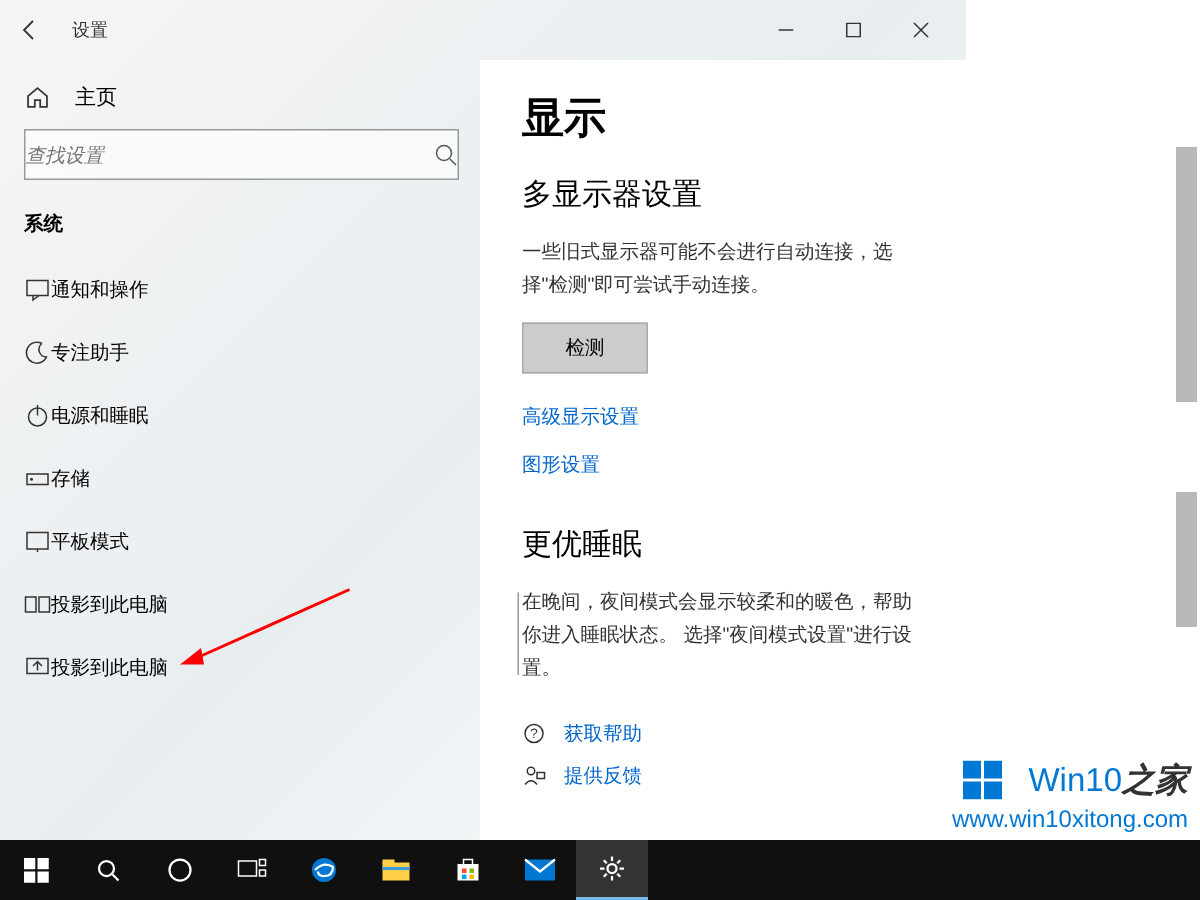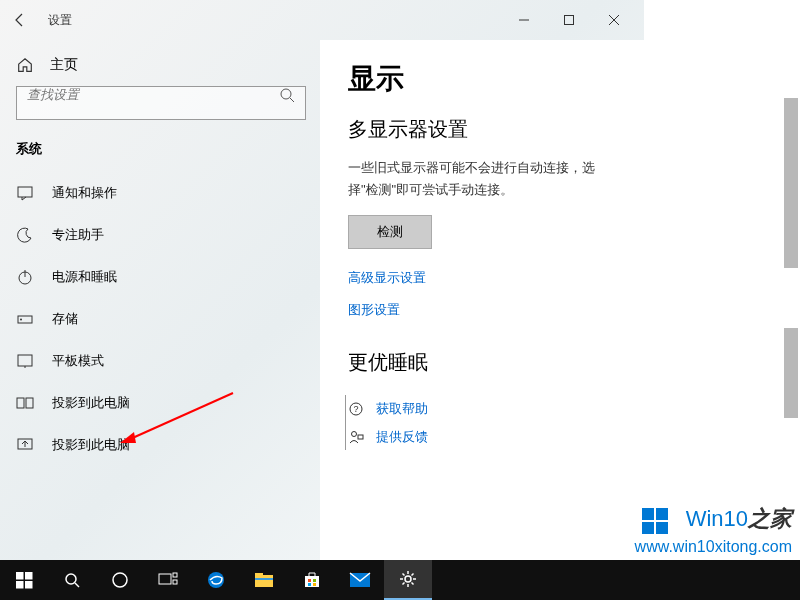--- a/index.html
+++ b/index.html
@@ -14,27 +14,27 @@
 .titlebar-right { margin-left: auto; display: flex; }
 .win-btn { width: 45px; height: 30px; display: flex; align-items: center; justify-content: center; cursor: pointer; }
 
 .body-area { flex: 1; display: flex; overflow: hidden; }
 
 .sidebar { width: 320px; padding: 8px 0 0 16px; position: relative; }
 .home-row { display: flex; align-items: flex-start; gap: 16px; padding: 8px 0 12px 0; cursor: pointer; }
 .home-row span { font-size: 14px; color: #000; }
 .home-icon { width: 18px; height: 18px; }
 
-.search { width: 290px; height: 34px; border: 1px solid #999; background: rgba(255,255,255,0.6); display: flex; align-items: flex-start; padding: 0 10px; margin-bottom: 20px; }
+.search { width: 290px; height: 34px; border: 1px solid #999; background: rgba(255,255,255,0.6); display: flex; align-items: center; padding: 0 0; margin-bottom: 20px; }
 .search input { flex: 1; border: none; background: transparent; outline: none; font-size: 13px; color: #555; font-style: italic; }
 .search-icon { width: 16px; height: 16px; }
 
 .group-label { font-size: 13px; font-weight: 600; color: #000; margin: 10px 0 14px 0; }
 
-.nav-item { display: flex; align-items: center; gap: 18px; padding: 12px 0; cursor: pointer; }
+.nav-item { display: flex; align-items: center; padding: 12px 0; cursor: pointer; }
 .nav-item .icon-slot { width: 18px; height: 18px; display: flex; align-items: center; justify-content: center; }
 .nav-item span { font-size: 13px; color: #000; }
 
 .content { flex: 1; background: #fff; padding: 20px 28px; overflow-y: auto; position: relative; }
 .content h1 { font-size: 28px; font-weight: 600; margin-bottom: 18px; color: #000; }
 .content h2 { font-size: 20px; font-weight: 400; margin-bottom: 14px; color: #000; }
 .content p { font-size: 13px; color: #333; line-height: 1.7; margin-bottom: 14px; }
 .btn { display: inline-block; padding: 7px 28px; background: #ccc; border: 1px solid #aaa; font-size: 13px; cursor: pointer; margin-bottom: 20px; }
 .link { color: #0066cc; font-size: 13px; display: block; margin-bottom: 14px; cursor: pointer; }
 .help-row { display: flex; align-items: center; gap: 12px; margin-bottom: 10px; color: #0066cc; font-size: 13px; cursor: pointer; }
@@ -44,21 +44,21 @@
 .scroll-thumb { position: absolute; right: 0; top: 60px; width: 14px; height: 170px; background: #b8b8b8; border-radius: 0; }
 .scroll-thumb2 { position: absolute; right: 0; top: 290px; width: 14px; height: 90px; background: #b8b8b8; }
 
 .arrow-annotation { position: absolute; top: 348px; left: 118px; pointer-events: none; }
 
 .taskbar { position: absolute; bottom: 0; left: 0; width: 800px; height: 40px; background: #101010; display: flex; align-items: center; }
 .tb-item { width: 48px; height: 40px; display: flex; align-items: center; justify-content: center; cursor: pointer; }
 .tb-item.active { background: #333; border-bottom: 2px solid #76b9ed; height: 40px; }
 
 .watermark { position: absolute; right: 8px; bottom: 44px; text-align: right; pointer-events: none; }
-.watermark .logo { display: inline-flex; align-items: flex-end; gap: 18px; font-size: 22px; color: #0078d4; margin-left: 22px; }
+.watermark .logo { display: inline-flex; align-items: center; gap: 18px; font-size: 22px; color: #0078d4; margin-left: 22px; }
 .watermark .logo b { color: #333; font-style: italic; font-weight: 700; }
 .watermark .url { font-size: 16px; color: #0078d4; }
 
 .sep-line { position: absolute; left: 345px; top: 395px; width: 1px; height: 55px; background: #999; }
 </style>
 </head>
 <body>
 
 <div class="window">
   <div class="titlebar">
@@ -180,20 +180,21 @@
 
     <div class="content">
       <h1>显示</h1>
       <h2>多显示器设置</h2>
       <p>一些旧式显示器可能不会进行自动连接，选择"检测"即可尝试手动连接。</p>
       <div class="btn">检测</div>
       <a class="link">高级显示设置</a>
       <a class="link">图形设置</a>
 
       <h2 style="margin-top:30px">更优睡眠</h2>
+      <p>在晚间，夜间模式会显示较柔和的暖色，帮助你进入睡眠状态。 选择"夜间模式设置"进行设置。</p>
 
       <div style="margin-top:24px">
         <div class="help-row">
           <svg class="help-icon" viewBox="0 0 16 16">
               <circle cx="8" cy="8" r="6" stroke="#333" fill="none"></circle>
               <text x="8" y="11" text-anchor="middle" font-size="9" fill="#333">?</text>
             </svg>
           <span>获取帮助</span>
         </div>
         <div class="help-row">

